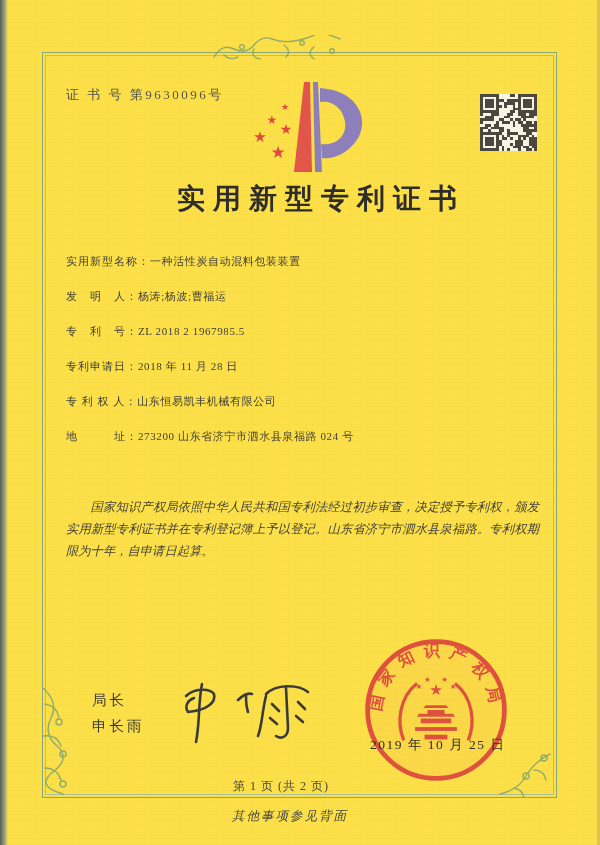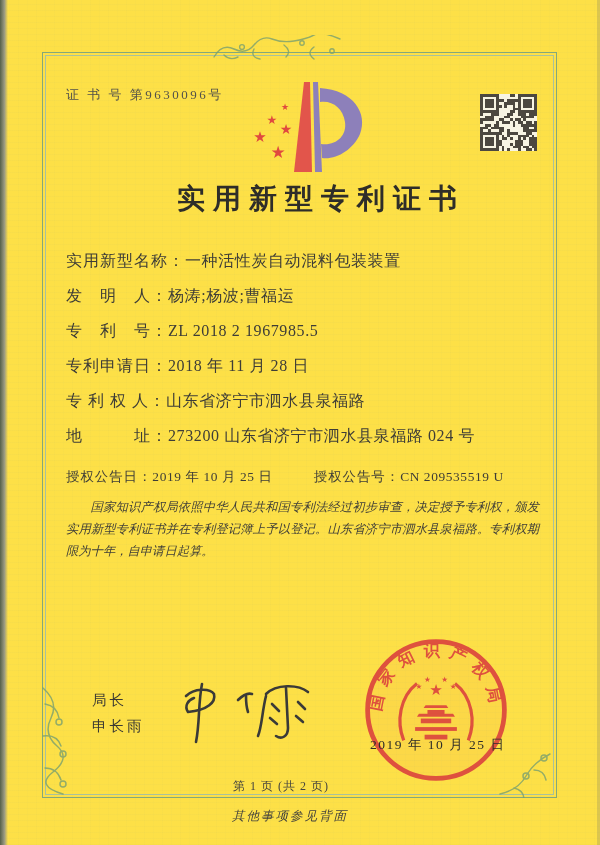--- a/index.html
+++ b/index.html
@@ -24,21 +24,21 @@
 
   .logo{position:absolute;left:230px;top:76px;}
   .qr{position:absolute;left:480px;top:94px;width:57px;height:57px;
       display:grid;grid-template-columns:repeat(21,1fr);grid-template-rows:repeat(21,1fr);background:#f7f4e3;}
   .qr div{background:transparent;}
   .qr div.on{background:#4c4840;}
 
   .title{position:absolute;left:0;top:180px;width:600px;text-align:center;
     font-size:28px;font-weight:bold;letter-spacing:8px;color:#2e2d29;padding-left:21px;}
 
-  .fields{position:absolute;left:66px;top:251px;width:460px;font-size:16px;}
+  .fields{position:absolute;left:66px;top:251px;width:460px;font-size:11px;}
   .frow{margin-bottom:15px;height:20px;line-height:20px;white-space:nowrap;}
   .flabel{white-space:pre;letter-spacing:1px;color:#3e3d37;}
   .fvalue{letter-spacing:.6px;color:#3e3d37;}
 
   .grant{position:absolute;left:66px;top:468px;width:470px;font-size:13.4px;white-space:nowrap;}
   .grant .g2{margin-left:38px;}
 
   .body-text{position:absolute;left:66px;top:497px;width:473px;
     font-size:12.3px;line-height:1.78;text-align:justify;color:#403f38;font-style:italic;}
   .body-text p{margin:0;text-indent:2em;}
@@ -565,31 +565,27 @@
     <div class="frow">
       <span class="flabel">发　明　人：</span><span class="fvalue">杨涛;杨波;曹福运</span>
     </div>
     <div class="frow">
       <span class="flabel">专　利　号：</span><span class="fvalue">ZL 2018 2 1967985.5</span>
     </div>
     <div class="frow">
       <span class="flabel">专利申请日：</span><span class="fvalue">2018 年 11 月 28 日</span>
     </div>
     <div class="frow">
-      <span class="flabel">专 利 权 人：</span><span class="fvalue">山东省济宁市泗水县泉福路</span>
+      <span class="flabel">专 利 权 人：</span><span class="fvalue">山东恒易凯丰机械有限公司</span>
     </div>
     <div class="frow">
       <span class="flabel">地　　　址：</span><span class="fvalue">273200 山东省济宁市泗水县泉福路 024 号</span>
     </div>
   </div>
 
-  <div class="grant">
-    <span><span class="flabel">授权公告日：</span><span class="fvalue">2019 年 10 月 25 日</span></span>
-    <span class="g2"><span class="flabel">授权公告号：</span><span class="fvalue">CN 209535519 U</span></span>
-  </div>
 
   <div class="body-text">
     <p>国家知识产权局依照中华人民共和国专利法经过初步审查，决定授予专利权，颁发实用新型专利证书并在专利登记簿上予以登记。山东省济宁市泗水县泉福路。专利权期限为十年，自申请日起算。</p>
   </div>
 
   <div class="director-title">局长</div>
   <div class="director-name">申长雨</div>
 
   <svg class="signature" width="172" height="82" viewBox="0 0 172 82">
     <g fill="none" stroke="#3a3a38" stroke-width="2.6" stroke-linecap="round" stroke-linejoin="round">

